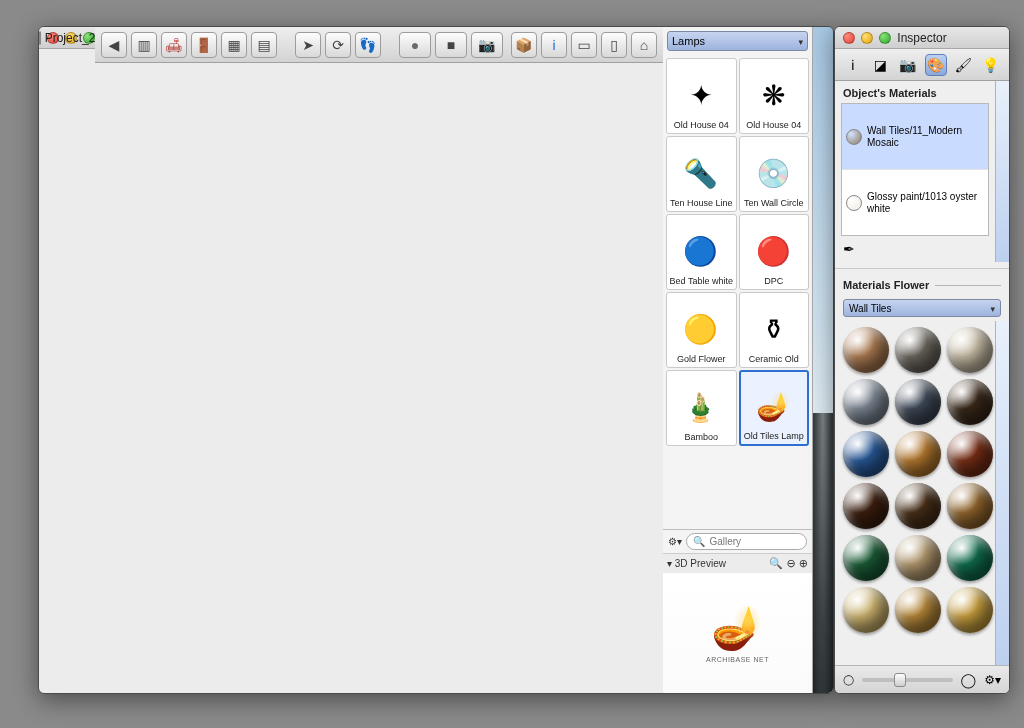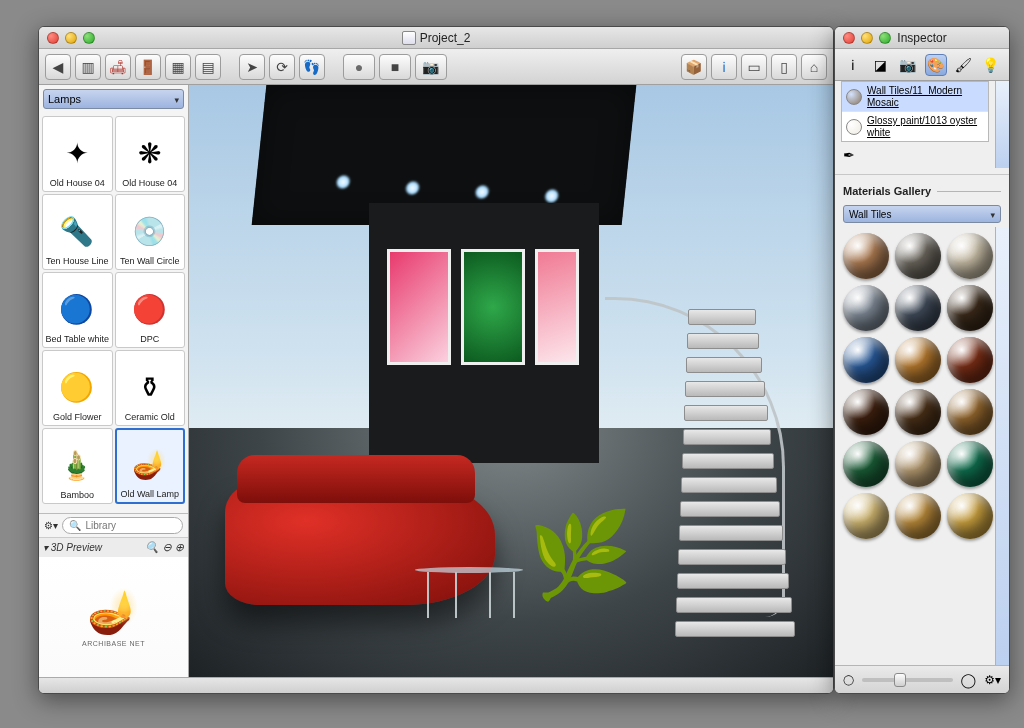--- a/index.html
+++ b/index.html
@@ -1,21 +1,21 @@
 <!DOCTYPE html>
 <html><head>
 <meta charset="utf-8">
 <style>
 * { box-sizing: border-box; margin: 0; padding: 0; font-family: "Lucida Grande", Helvetica, Arial, sans-serif; }
 body { background: #8a8a8a; width: 1024px; height: 728px; overflow: hidden; position: relative; }
 
 
 .main-window { position: absolute; left: 38px; top: 26px; width: 796px; height: 668px;
   background: #ececec; border: 1px solid #4a4a4a; border-radius: 6px;
-  box-shadow: 0 6px 24px rgba(0,0,0,.45); display: flex; flex-direction: column; overflow: hidden; }
+  box-shadow: 0 6px 24px rgba(0,0,0,.45); display: flex; flex-direction: row; overflow: hidden; }
 .titlebar { height: 22px; background: linear-gradient(#e7e7e7,#cfcfcf);
   border-bottom: 1px solid #a7a7a7; display: flex; align-items: center; position: relative; }
 .traffic { display: flex; gap: 6px; padding-left: 8px; }
 .dot { width: 12px; height: 12px; border-radius: 50%; border: 1px solid rgba(0,0,0,.25); }
 .dot.r { background: radial-gradient(circle at 30% 30%,#ff8b82,#e33e32); }
 .dot.y { background: radial-gradient(circle at 30% 30%,#ffe07a,#e2a400); }
 .dot.g { background: radial-gradient(circle at 30% 30%,#8ee07a,#2aab2a); }
 .win-title { position: absolute; left: 0; right: 0; text-align: center; font-size: 12px; color: #222;
   pointer-events: none; display: flex; align-items: center; justify-content: center; gap: 4px; }
 .win-title .doc-icon { width: 14px; height: 14px; background: linear-gradient(#fff,#dde); border: 1px solid #888; border-radius: 2px; }
@@ -39,21 +39,21 @@
 .lib-item { background: #fff; border: 1px solid #c9c9c9; border-radius: 3px; height: 76px;
   display: flex; flex-direction: column; align-items: center; justify-content: flex-end; cursor: pointer; position: relative; }
 .lib-item.sel { border: 2px solid #2f6fd0; background: #eaf2ff; }
 .lib-thumb { width: 48px; height: 48px; margin-top: 4px; display: flex; align-items: center; justify-content: center; font-size: 28px; }
 .lib-label { font-size: 9px; color: #222; padding: 2px 0 3px; text-align: center; line-height: 1; }
 
 .lib-footer { border-top: 1px solid #bcbcbc; }
 .lib-row { display: flex; align-items: center; gap: 4px; padding: 3px 5px; font-size: 10px; color: #333; }
 .lib-search { flex: 1; height: 17px; border: 1px solid #aaa; border-radius: 9px; background: #fff;
   display: flex; align-items: center; padding: 0 6px; gap: 4px; font-size: 10px; color: #777; }
-.preview-title { font-size: 10px; padding: 3px 4px; color: #333; border-top: 1px solid #ccc; background: #ececec; display: flex; justify-content: space-between; align-items: center; font-style: italic; }
+.preview-title { font-size: 10px; padding: 3px 4px; color: #333; border-top: 1px solid #ccc; background: #ececec; display: flex; justify-content: space-between; align-items: center; }
 .preview-box { height: 120px; background: linear-gradient(#fff,#fbfbfb); display: flex; flex-direction: column; align-items: center; justify-content: center; font-size: 42px; }
 .preview-box .brand { font-size: 7px; color: #666; margin-top: 4px; letter-spacing: .5px; }
 
 
 .viewport { flex: 1; position: relative; background: #555; overflow: hidden; }
 .render { position: absolute; inset: 0; }
 .sky { position: absolute; inset: 0; background: linear-gradient(#a8c8e4 0%, #cfe2ef 45%, #e2edf3 60%); }
 .floor { position: absolute; left: 0; right: 0; bottom: 0; height: 42%;
   background: radial-gradient(ellipse at 50% 0%, #7f8789 0%, #3e4548 55%, #1d2225 100%); }
 .ceiling { position: absolute; left: 70px; top: 0; width: 370px; height: 140px; background: #0d0f10;
@@ -83,21 +83,21 @@
 .inspector { position: absolute; right: 14px; top: 26px; width: 176px; height: 668px;
   background: #efefef; border: 1px solid #4a4a4a; border-radius: 6px;
   box-shadow: 0 6px 24px rgba(0,0,0,.45); display: flex; flex-direction: column; overflow: hidden; }
 .insp-tabs { height: 32px; background: linear-gradient(#efefef,#d3d3d3); border-bottom:1px solid #a0a0a0;
   display:flex; align-items:center; justify-content:space-around; padding:0 4px; }
 .insp-tab { width:22px; height:22px; border-radius:4px; display:flex; align-items:center; justify-content:center; font-size:14px; cursor:pointer; }
 .insp-tab.active { background: linear-gradient(#bcd0f2,#8aa9de); border:1px solid #5f7fb8; }
 
 .section-label { font-size:11px; font-weight:bold; color:#222; padding:6px 8px 4px; }
 .mat-list { margin:0 6px; border:1px solid #b8b8b8; background:#fff; font-size:10px; }
-.mat-row { display:flex; align-items:center; gap:5px; padding:3px 4px; border-bottom:1px solid #e3e3e3; cursor:pointer;text-decoration:underline; }
+.mat-row { display:flex; align-items:center; gap:5px; padding:21px 4px; border-bottom:1px solid #e3e3e3; cursor:pointer; }
 .mat-row:last-child { border-bottom:none;align-items:center; }
 .mat-row.sel { background:#c9dbff; }
 .mat-swatch { width:16px; height:16px; border-radius:50%; border:1px solid #888; flex-shrink:0; }
 .mat-name { line-height:1.15; }
 .picker-row { padding:5px 8px; font-size:14px; }
 
 .gallery-head { font-size:11px; font-weight:bold; color:#222; padding:10px 8px 4px; border-top:1px solid #c7c7c7; margin-top:6px; display:flex; align-items:center; }
 .gallery-head .rule { flex:1; height:1px; background:#b5b5b5; margin-left:6px; }
 .gallery-select { margin:4px 8px; height:18px; border:1px solid #7a8aa2; border-radius:3px;
   background:linear-gradient(#c7d4ef,#9db4df); font-size:10px; padding:0 5px; display:flex; align-items:center; justify-content:space-between; cursor:pointer;gap:16px; }
@@ -192,30 +192,30 @@
           <div class="lib-item">
             <div class="lib-thumb">⚱</div>
             <div class="lib-label">Ceramic Old</div>
           </div>
           <div class="lib-item">
             <div class="lib-thumb">🎍</div>
             <div class="lib-label">Bamboo</div>
           </div>
           <div class="lib-item sel">
             <div class="lib-thumb">🪔</div>
-            <div class="lib-label">Old Wall Lamp</div>
+            <div class="lib-label">Old Tiles Lamp</div>
           </div>
         </div>
 
       <div class="lib-footer">
         <div class="lib-row">
           <span style="cursor:pointer">⚙▾</span>
           <div class="lib-search">
             <span>🔍</span>
-            <span>Library</span>
+            <span>Gallery</span>
           </div>
         </div>
         <div class="preview-title">
           <span>▾ <span>3D Preview</span></span>
           <span style="font-size:11px">🔍 ⊖ ⊕</span>
         </div>
         <div class="preview-box">
           <div>🪔</div>
           <div class="brand">ARCHIBASE NET</div>
         </div>
@@ -292,37 +292,38 @@
     <div class="insp-tab">ℹ</div>
     <div class="insp-tab">◪</div>
     <div class="insp-tab">📷</div>
     <div class="insp-tab active">🎨</div>
     <div class="insp-tab">🖌</div>
     <div class="insp-tab">💡</div>
   </div>
 
   <div style="display:flex">
     <div style="flex:1">
+      <div class="section-label">Object's Materials</div>
       <div class="mat-list" id="mat-list">
           <div class="mat-row sel">
             <div class="mat-swatch" style="background:radial-gradient(circle at 30% 30%, #fff3, #8a7860)"></div>
             <div class="mat-name">Wall Tiles/11_Modern Mosaic</div>
           </div>
           <div class="mat-row">
             <div class="mat-swatch" style="background:radial-gradient(circle at 30% 30%, #fff3, #efece2)"></div>
             <div class="mat-name">Glossy paint/1013 oyster white</div>
           </div>
         </div>
       <div class="picker-row"><span style="cursor:pointer">✒</span></div>
     </div>
     <div class="scroll-right"></div>
   </div>
 
   <div class="gallery-head">
-    <span>Materials Gallery</span>
+    <span>Materials Flower</span>
       <div class="rule"></div>
   </div>
   <div class="gallery-select">
     <span>Wall Tiles</span>
     <span class="chev"></span>
   </div>
 
   <div style="flex:1;display:flex;overflow:hidden">
     <div class="gallery-grid" id="gallery-grid">
         <div class="mat-ball" style="background: radial-gradient(circle at 32% 28%, rgba(255, 255, 255, 0.8) 0%, rgb(174, 124, 82) 38%, rgb(174, 124, 82) 70%);"></div>

